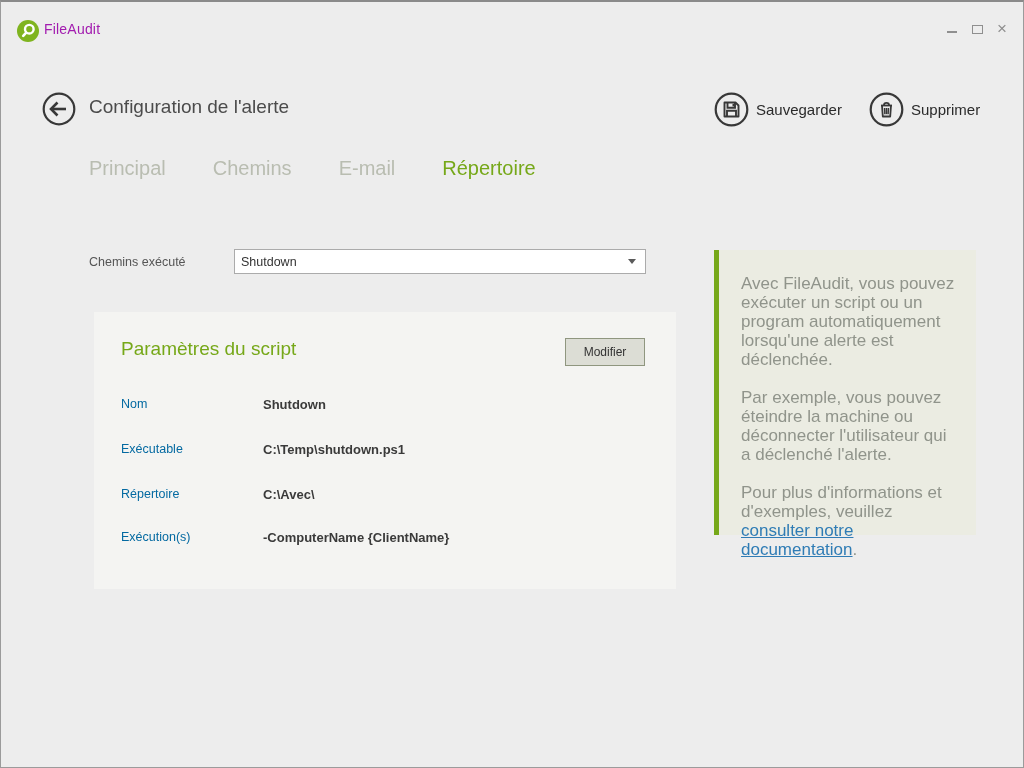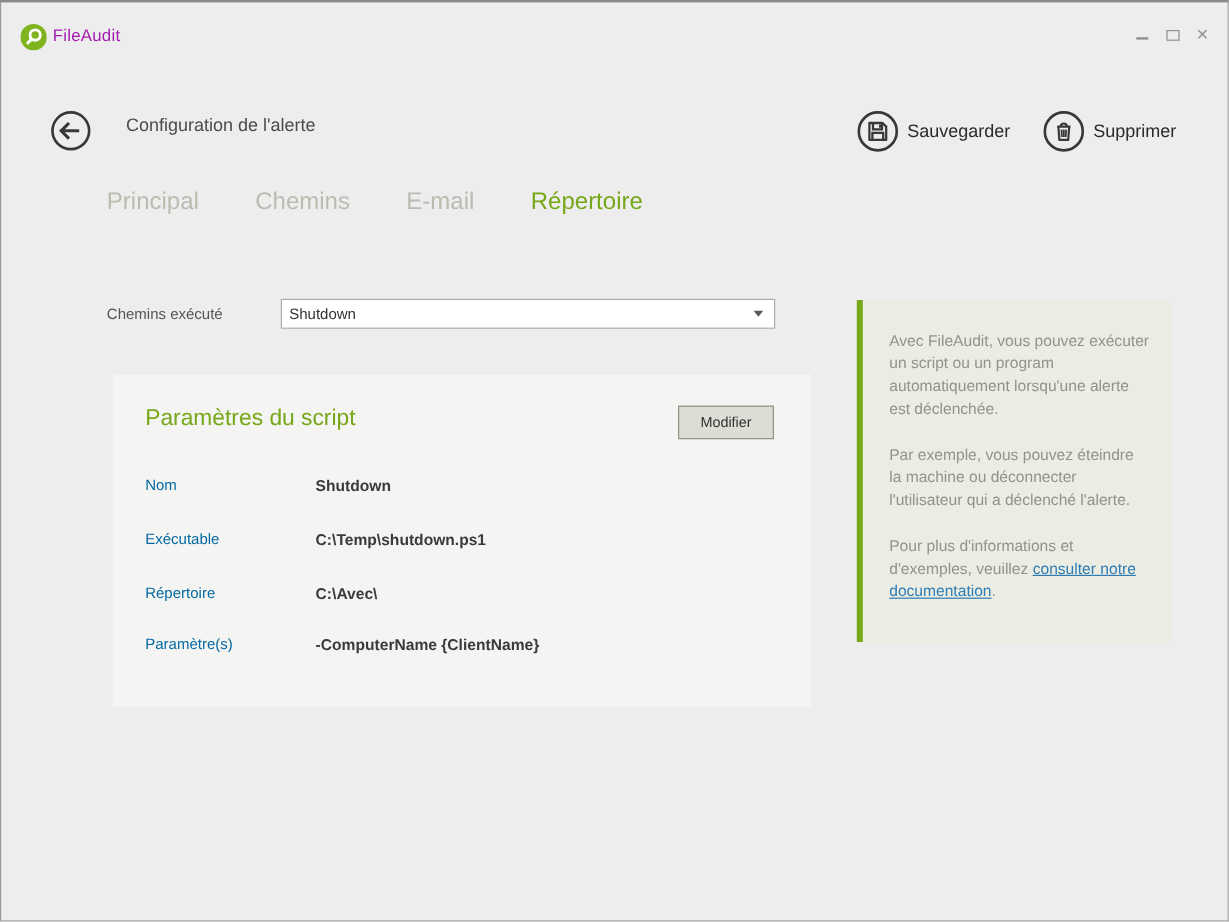--- a/index.html
+++ b/index.html
@@ -23,22 +23,22 @@
   }
   .win-controls { position:absolute; right:14px; top:20px; display:flex; gap:11px; align-items:center; }
   .wc { width:14px; height:14px; display:flex; align-items:center; justify-content:center; cursor:default; }
   .wc-min-glyph { width:10px; height:0; border-bottom:2px solid #8f8f8f; margin-top:6px; }
   .wc-max-glyph { width:11px; height:9px; border:1.5px solid #8f8f8f; }
   .wc-close-glyph { color:#8f8f8f; font-size:17px; line-height:14px; }
 
   
   .back-btn { position:absolute; left:41px; top:90px; width:34px; height:34px; cursor:pointer; }
   .page-title {
-    position:absolute; left:104px; top:94px;
-    font-size:15px; font-weight:400; color:#4b4b4b;
+    position:absolute; left:88px; top:94px;
+    font-size:19px; font-weight:400; color:#4b4b4b;
   }
   .action { position:absolute; top:90px; display:flex; align-items:center; gap:7px; cursor:pointer; }
   .action.save { left:713px; }
   .action.delete { left:868px; }
   .action svg { width:35px; height:35px; }
   .action-label { font-size:15px; color:#2b2b2b;text-align:center; }
 
   
   .tabs { position:absolute; left:88px; top:155px; display:flex; gap:47px; }
   .tab { font-size:20px; color:#b9bdb1; cursor:pointer; white-space:nowrap; }
@@ -79,21 +79,21 @@
   .field-row.r2 { top:175px; } .field-row.r3 { top:218px; }
   .field-label { position:absolute; left:0; font-size:12.5px; color:#0369a1; }
   .field-value { position:absolute; left:142px; font-size:13px; font-weight:bold; color:#3a3a3a; }
 
   
   .infobox {
     position:absolute; left:713px; top:248px; width:262px; height:285px;
     background:#ebece2; border-left:5px solid #76a819;
     padding:24px 18px 0 22px;
   }
-  .infobox p { font-size:13px; line-height:19px; color:#90948b; margin-bottom:19px; }
+  .infobox p { font-size:17px; line-height:19px; color:#90948b; margin-bottom:19px; }
   .doc-link { color:#2f7cb5; text-decoration:underline; cursor:pointer; }
 
   svg .stroke { stroke:#383838; fill:none; }
 </style>
 </head>
 <body>
 
 <div class="window">
 
   <div class="titlebar">
@@ -170,21 +170,21 @@
     </div>
     <div class="field-row r1">
       <span class="field-label">Exécutable</span>
       <span class="field-value">C:\Temp\shutdown.ps1</span>
     </div>
     <div class="field-row r2">
       <span class="field-label">Répertoire</span>
       <span class="field-value">C:\Avec\</span>
     </div>
     <div class="field-row r3">
-      <span class="field-label">Paramètre(s)</span>
+      <span class="field-label">Exécution(s)</span>
       <span class="field-value">-ComputerName {ClientName}</span>
     </div>
   </div>
 
   <div class="infobox">
     <p>Avec FileAudit, vous pouvez exécuter un script ou un program automatiquement lorsqu'une alerte est déclenchée.</p>
     <p>Par exemple, vous pouvez éteindre la machine ou déconnecter l'utilisateur qui a déclenché l'alerte.</p>
     <p><span>Pour plus d'informations et d'exemples, veuillez </span><a class="doc-link">consulter notre documentation</a><span>.</span></p>
   </div>
 

